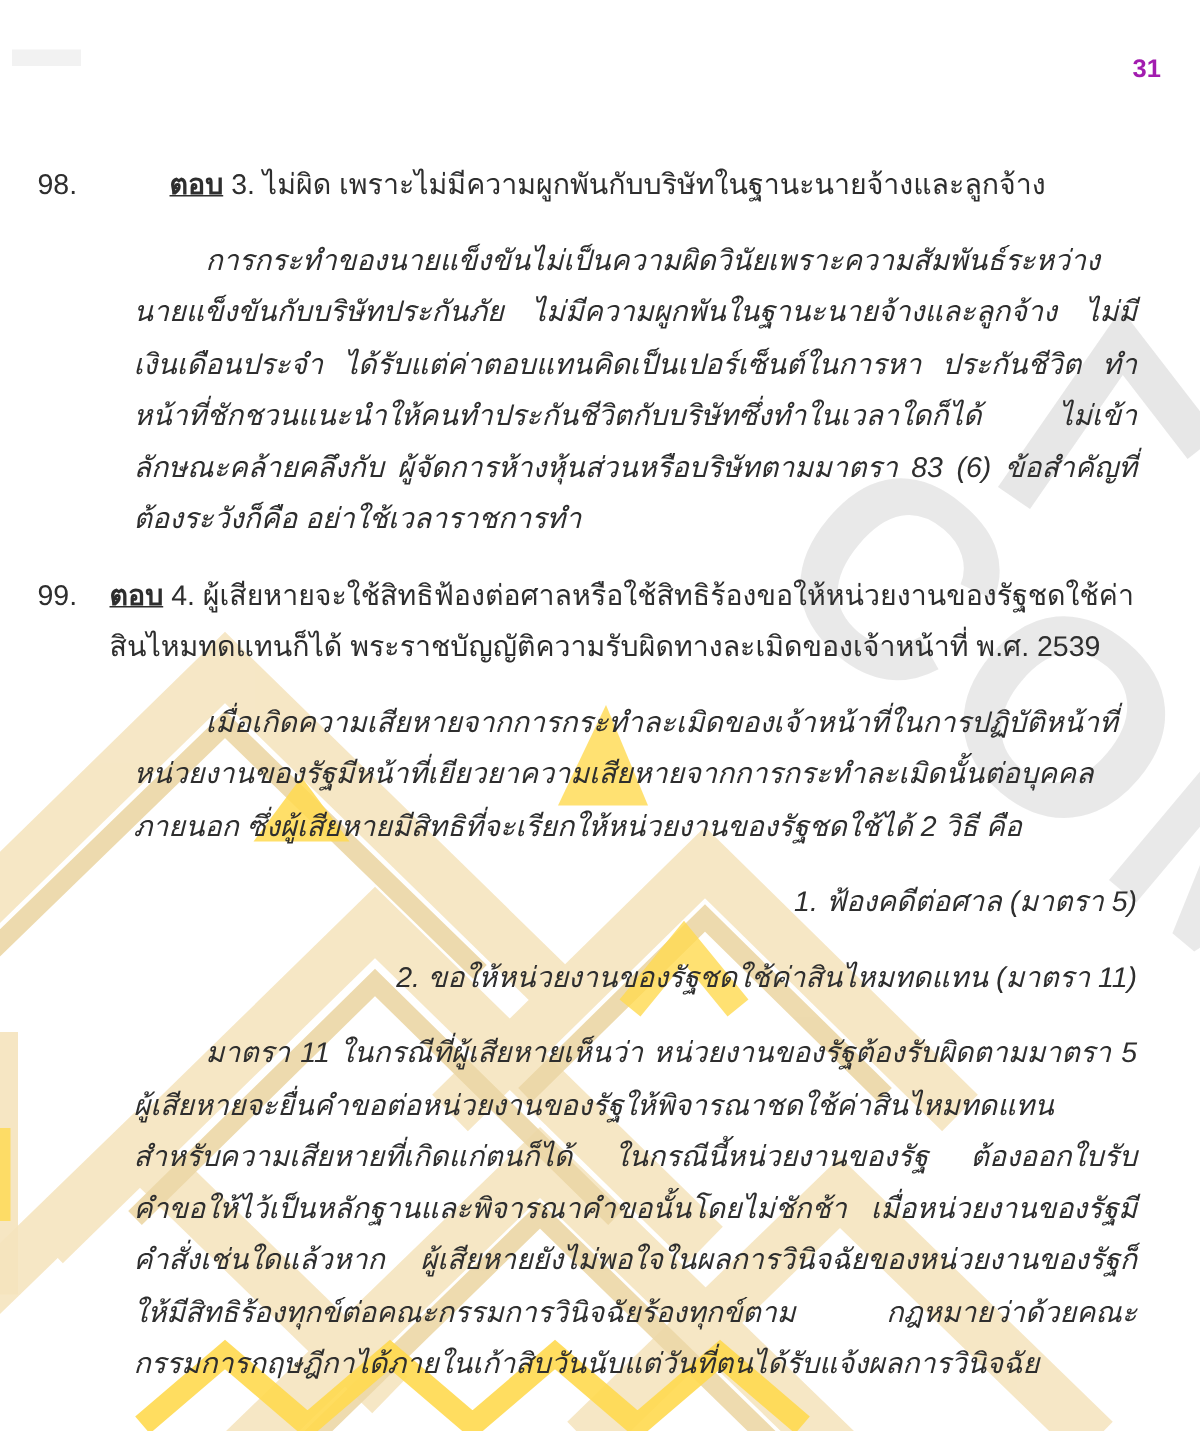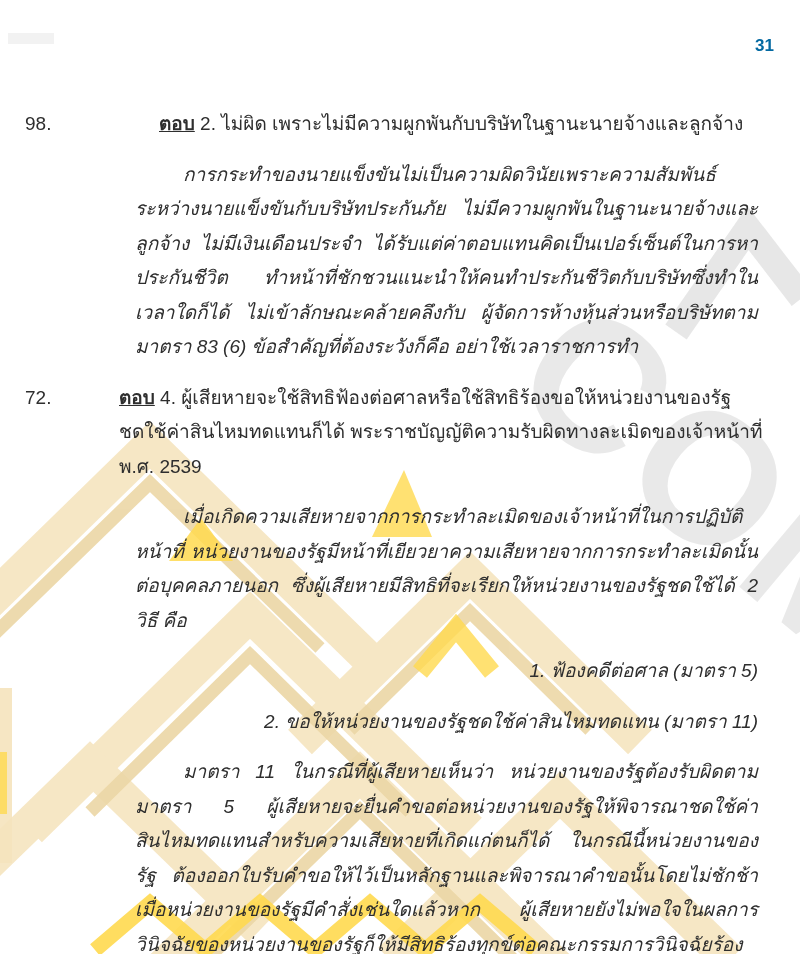--- a/index.html
+++ b/index.html
@@ -8,26 +8,26 @@
     width:800px;height:954px;
     background:#ffffff;
     overflow:hidden;
     font-family:"Liberation Sans","DejaVu Sans",sans-serif;
     color:#2e2e2e;
   }
   .watermark{position:absolute;inset:0;z-index:0;pointer-events:none;}
   .watermark svg text{font-family:"Liberation Sans","DejaVu Sans",sans-serif;}
   .page-number{
     position:absolute;top:36px;right:26px;z-index:2;
-    font-size:17px;font-weight:700;color:#0369a1;
+    font-size:17px;font-weight:700;color:#a21caf;
   }
   .content{position:absolute;top:107px;left:0;right:0;z-index:1;}
   .item{
     position:relative;
-    padding-left:119px;padding-right:26px;
+    padding-left:73px;padding-right:26px;
     font-size:19px;line-height:34.5px;
   }
   .item-num{position:absolute;left:25px;top:0;}
   .answer-line{text-align:left;}
   .tab{display:inline-block;width:40px;}
   .ans-label{font-weight:700;text-decoration:underline;font-family:Liberation Serif, serif;}
   p{margin:16px;text-align:justify;}
   .ital{font-style:italic;}
   .indent{text-indent:48px;}
   .sub{padding-left:48px;text-align:right;}
@@ -71,27 +71,27 @@
   </div>
 
   <div class="page-number">31</div>
 
   <div class="content">
 
     <section class="item">
       <span class="item-num">98.</span>
       <div class="answer-line">
         <span class="tab"></span><span class="ans-label">ตอบ</span>
-        <span class="ans-text">2. ไม่ผิด เพราะไม่มีความผูกพันกับบริษัทในฐานะนายจ้างและลูกจ้าง</span>
+        <span class="ans-text">3. ไม่ผิด เพราะไม่มีความผูกพันกับบริษัทในฐานะนายจ้างและลูกจ้าง</span>
       </div>
       <p class="ital indent">การกระทำของนายแข็งขันไม่เป็นความผิดวินัยเพราะความสัมพันธ์ระหว่างนายแข็งขันกับบริษัทประกันภัย ไม่มีความผูกพันในฐานะนายจ้างและลูกจ้าง ไม่มีเงินเดือนประจำ ได้รับแต่ค่าตอบแทนคิดเป็นเปอร์เซ็นต์ในการหา ประกันชีวิต ทำหน้าที่ชักชวนแนะนำให้คนทำประกันชีวิตกับบริษัทซึ่งทำในเวลาใดก็ได้ ไม่เข้าลักษณะคล้ายคลึงกับ ผู้จัดการห้างหุ้นส่วนหรือบริษัทตามมาตรา 83 (6) ข้อสำคัญที่ต้องระวังก็คือ อย่าใช้เวลาราชการทำ</p>
     </section>
 
     <section class="item">
-      <span class="item-num">72.</span>
+      <span class="item-num">99.</span>
       <div class="answer-line">
         <span class="ans-label">ตอบ</span>
         <span class="ans-text">4.  ผู้เสียหายจะใช้สิทธิฟ้องต่อศาลหรือใช้สิทธิร้องขอให้หน่วยงานของรัฐชดใช้ค่าสินไหมทดแทนก็ได้ พระราชบัญญัติความรับผิดทางละเมิดของเจ้าหน้าที่ พ.ศ. 2539</span>
       </div>
       <p class="ital indent">เมื่อเกิดความเสียหายจากการกระทำละเมิดของเจ้าหน้าที่ในการปฏิบัติหน้าที่ หน่วยงานของรัฐมีหน้าที่เยียวยาความเสียหายจากการกระทำละเมิดนั้นต่อบุคคลภายนอก ซึ่งผู้เสียหายมีสิทธิที่จะเรียกให้หน่วยงานของรัฐชดใช้ได้ 2 วิธี คือ</p>
       <p class="ital sub">1. ฟ้องคดีต่อศาล (มาตรา 5)</p>
       <p class="ital sub">2. ขอให้หน่วยงานของรัฐชดใช้ค่าสินไหมทดแทน (มาตรา 11)</p>
       <p class="ital indent">มาตรา 11 ในกรณีที่ผู้เสียหายเห็นว่า หน่วยงานของรัฐต้องรับผิดตามมาตรา 5 ผู้เสียหายจะยื่นคำขอต่อหน่วยงานของรัฐให้พิจารณาชดใช้ค่าสินไหมทดแทนสำหรับความเสียหายที่เกิดแก่ตนก็ได้ ในกรณีนี้หน่วยงานของรัฐ ต้องออกใบรับคำขอให้ไว้เป็นหลักฐานและพิจารณาคำขอนั้นโดยไม่ชักช้า เมื่อหน่วยงานของรัฐมีคำสั่งเช่นใดแล้วหาก ผู้เสียหายยังไม่พอใจในผลการวินิจฉัยของหน่วยงานของรัฐก็ให้มีสิทธิร้องทุกข์ต่อคณะกรรมการวินิจฉัยร้องทุกข์ตาม กฎหมายว่าด้วยคณะกรรมการกฤษฎีกาได้ภายในเก้าสิบวันนับแต่วันที่ตนได้รับแจ้งผลการวินิจฉัย</p>
     </section>
 

